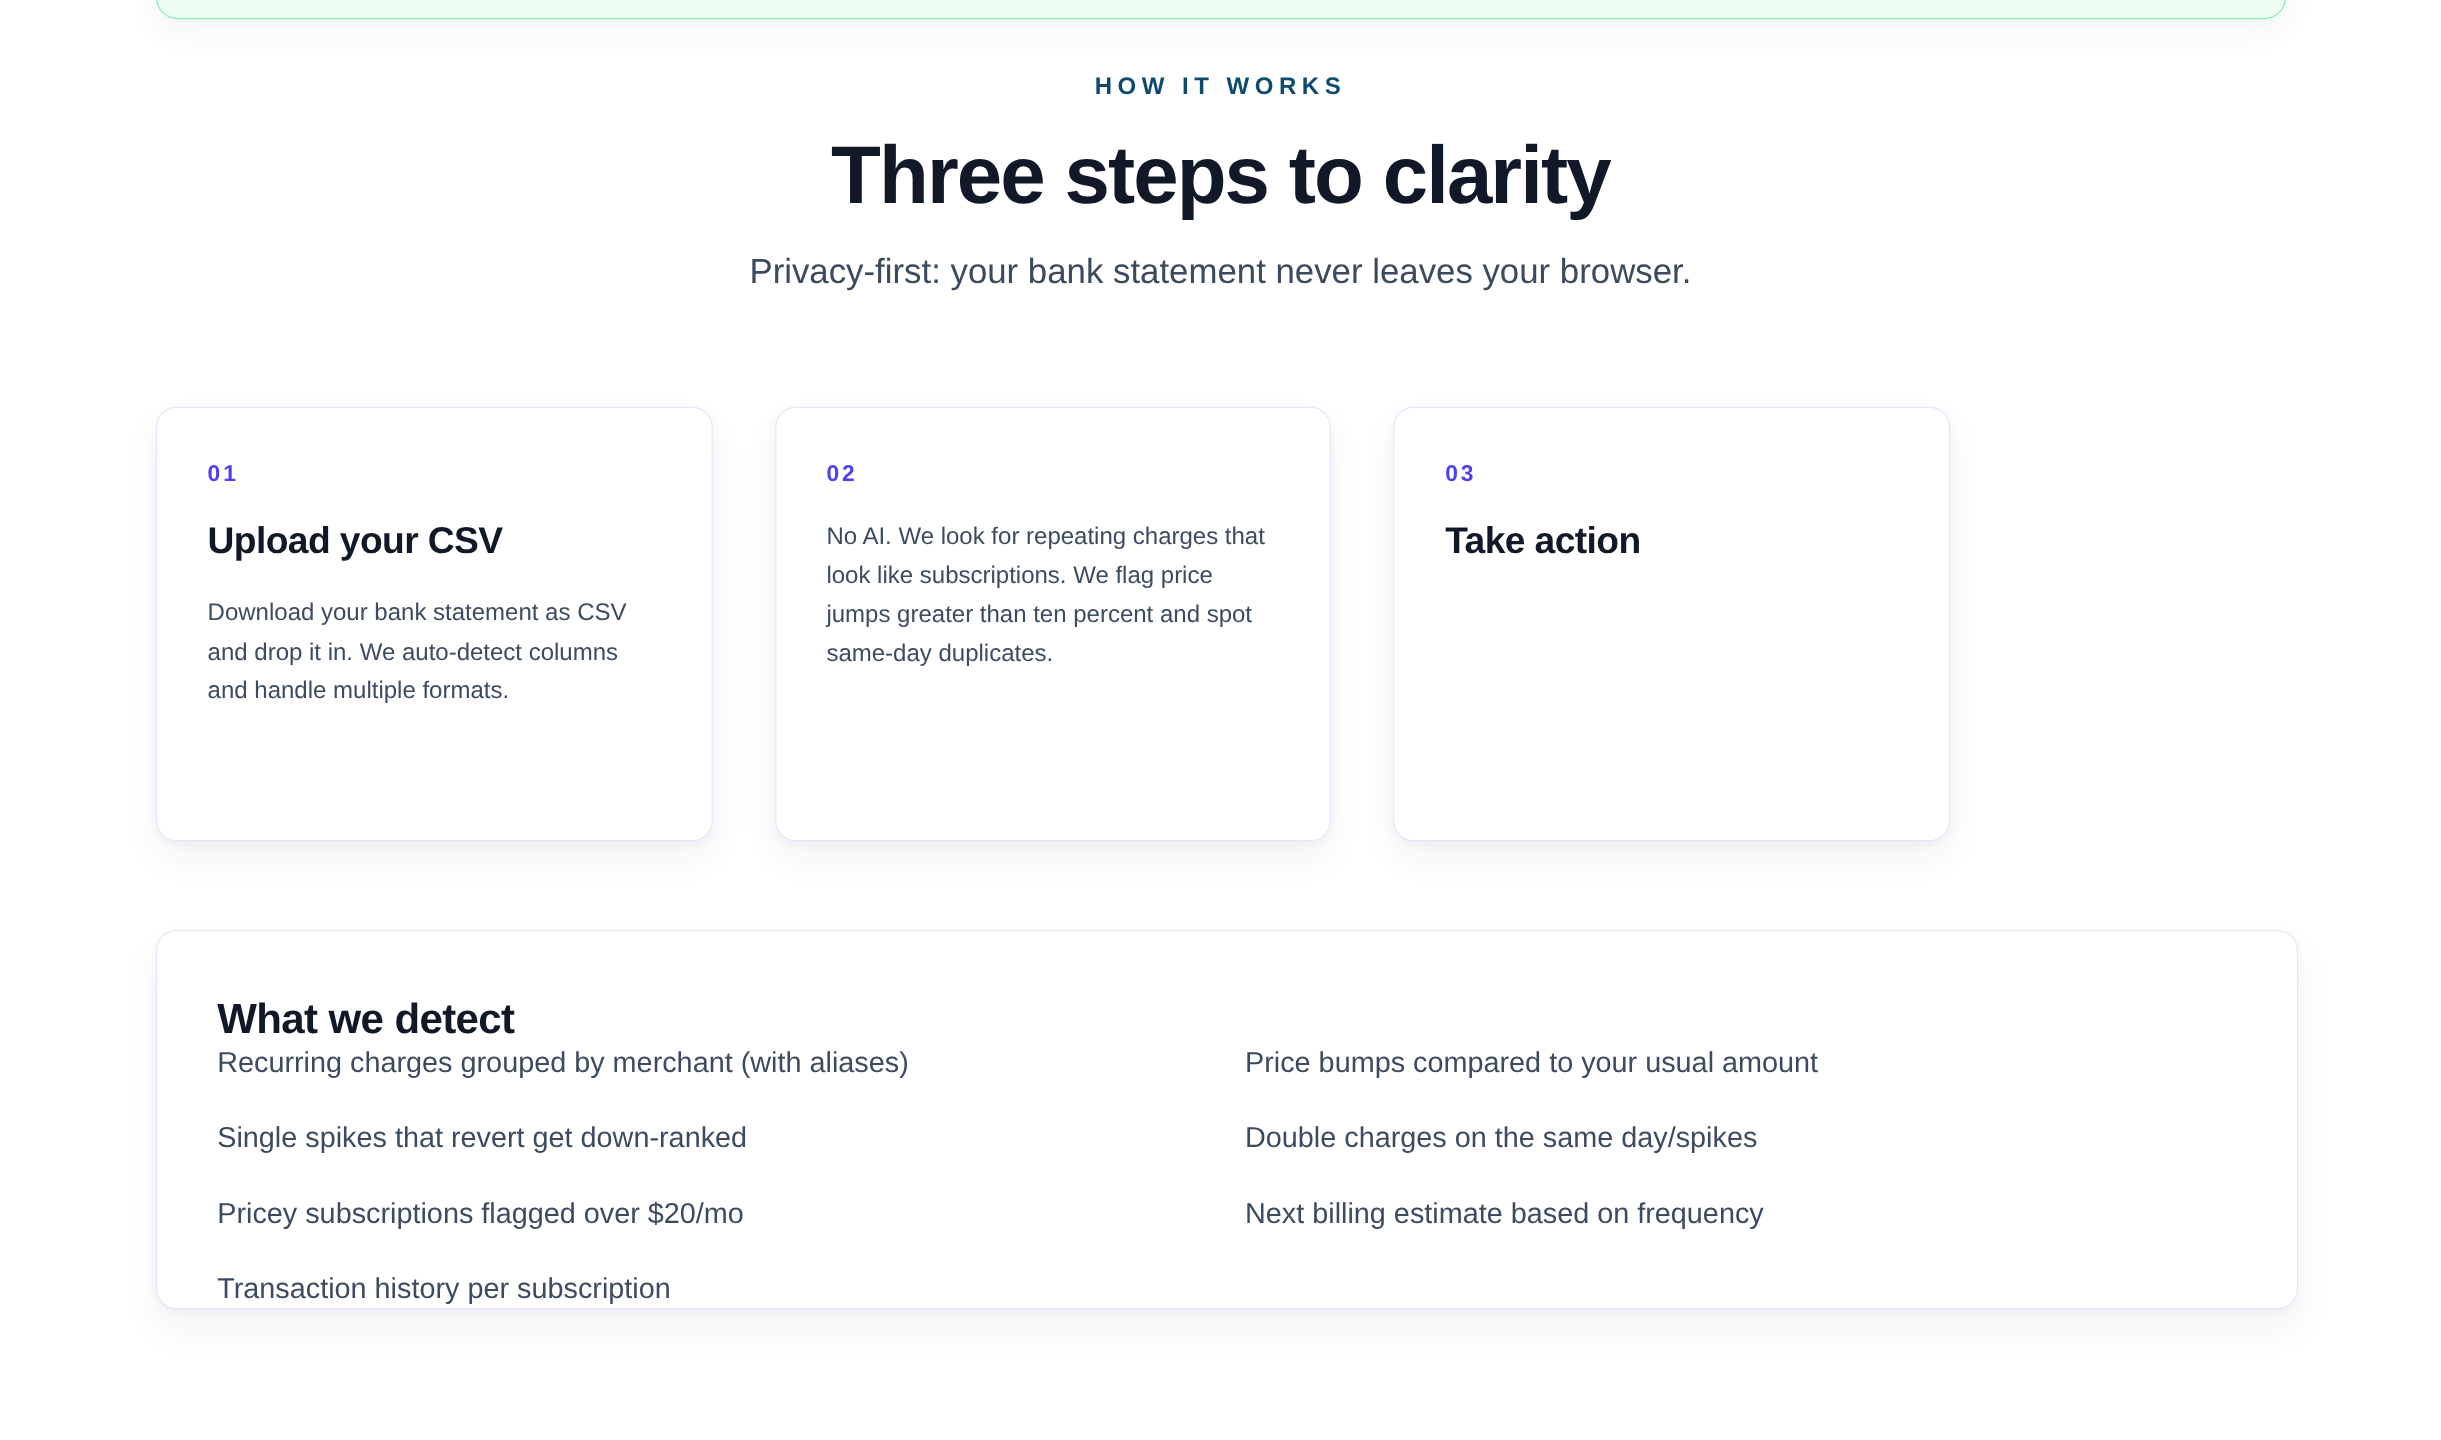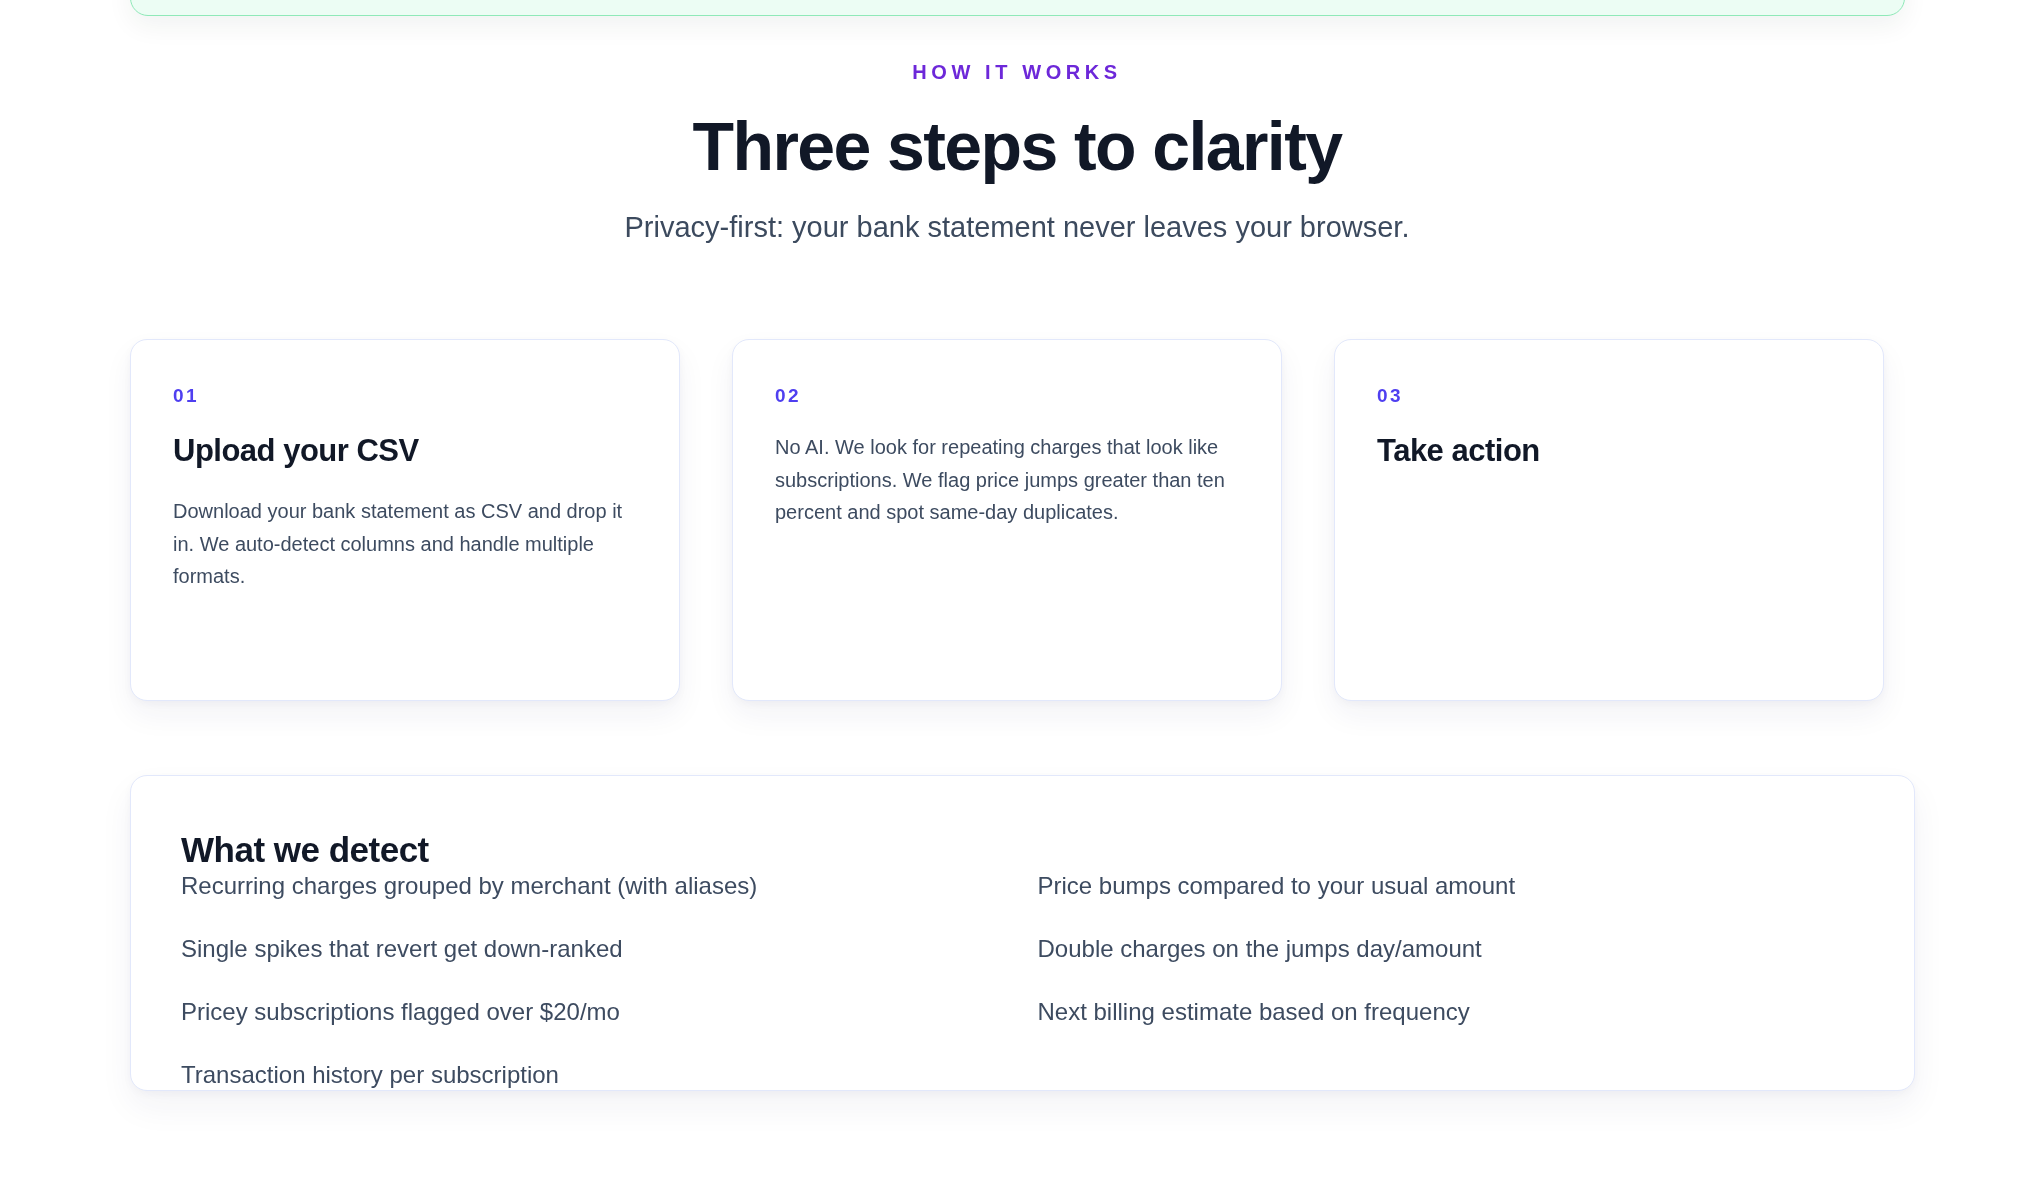--- a/index.html
+++ b/index.html
@@ -40,21 +40,21 @@
     left: 0;
     top: 60px;
     width: 2034px;
     text-align: center;
   }
 
   .eyebrow {
     font-size: 20px;
     font-weight: 700;
     letter-spacing: 4.6px;
-    color: #6d28d9;
+    color: #0c4a6e;
     text-transform: uppercase;
     line-height: 1.2;
   }
 
   .headline {
     margin-top: 26px;
     font-size: 68px;
     font-weight: 700;
     letter-spacing: -1.6px;
     color: #111827;
@@ -67,21 +67,21 @@
     font-weight: 400;
     color: #3c4a5e;
     line-height: 1.35;
   }
 
   
   .cards-row {
     position: absolute;
     left: 130px;
     top: 339px;
-    width: 1754px;
+    width: 1495px;
     display: flex;
     gap: 52px;
   }
 
   .step-card {
     flex: 1 1 0;
     background: #ffffff;
     border: 1.5px solid #e2e8fb;
     border-radius: 17px;
     padding: 46px 42px 48px 42px;
@@ -203,20 +203,20 @@
 
       <div class="detect-col left">
         <div class="detect-item">Recurring charges grouped by merchant (with aliases)</div>
         <div class="detect-item">Single spikes that revert get down-ranked</div>
         <div class="detect-item">Pricey subscriptions flagged over $20/mo</div>
         <div class="detect-item">Transaction history per subscription</div>
       </div>
 
       <div class="detect-col right">
         <div class="detect-item">Price bumps compared to your usual amount</div>
-        <div class="detect-item">Double charges on the jumps day/amount</div>
+        <div class="detect-item">Double charges on the same day/spikes</div>
         <div class="detect-item">Next billing estimate based on frequency</div>
       </div>
 
     </div>
   </div>
 
 </div>
 
 </body></html>

